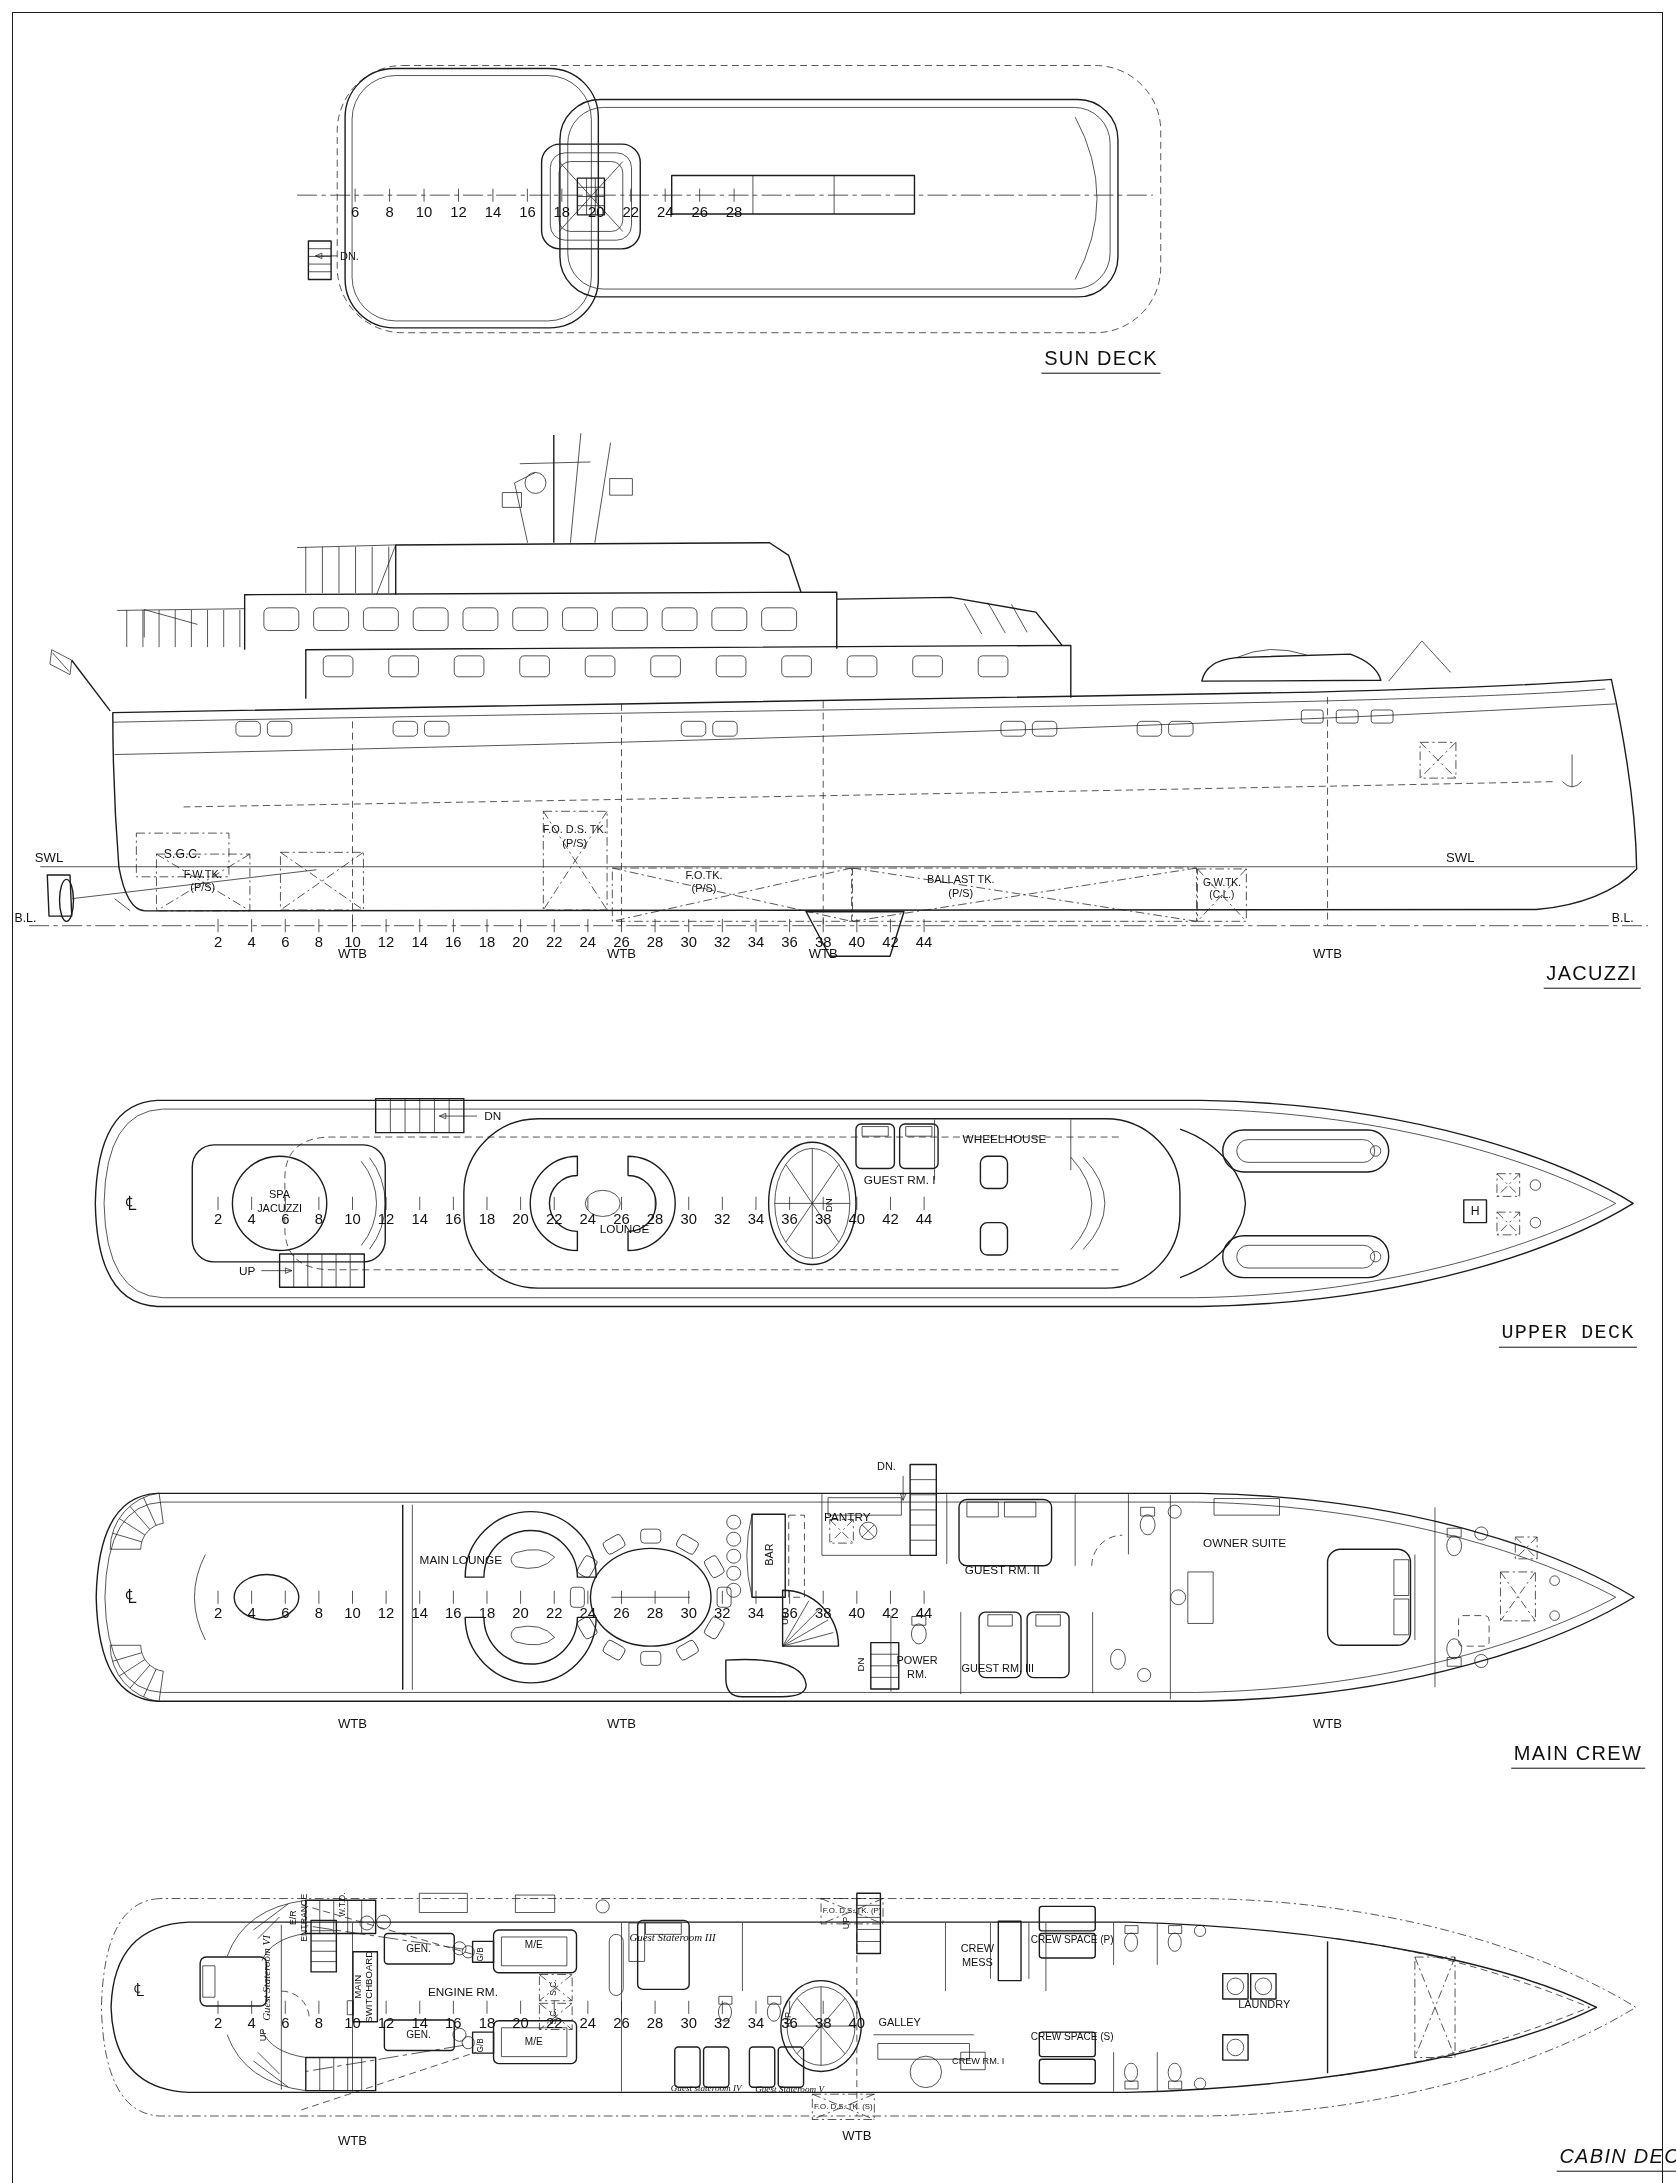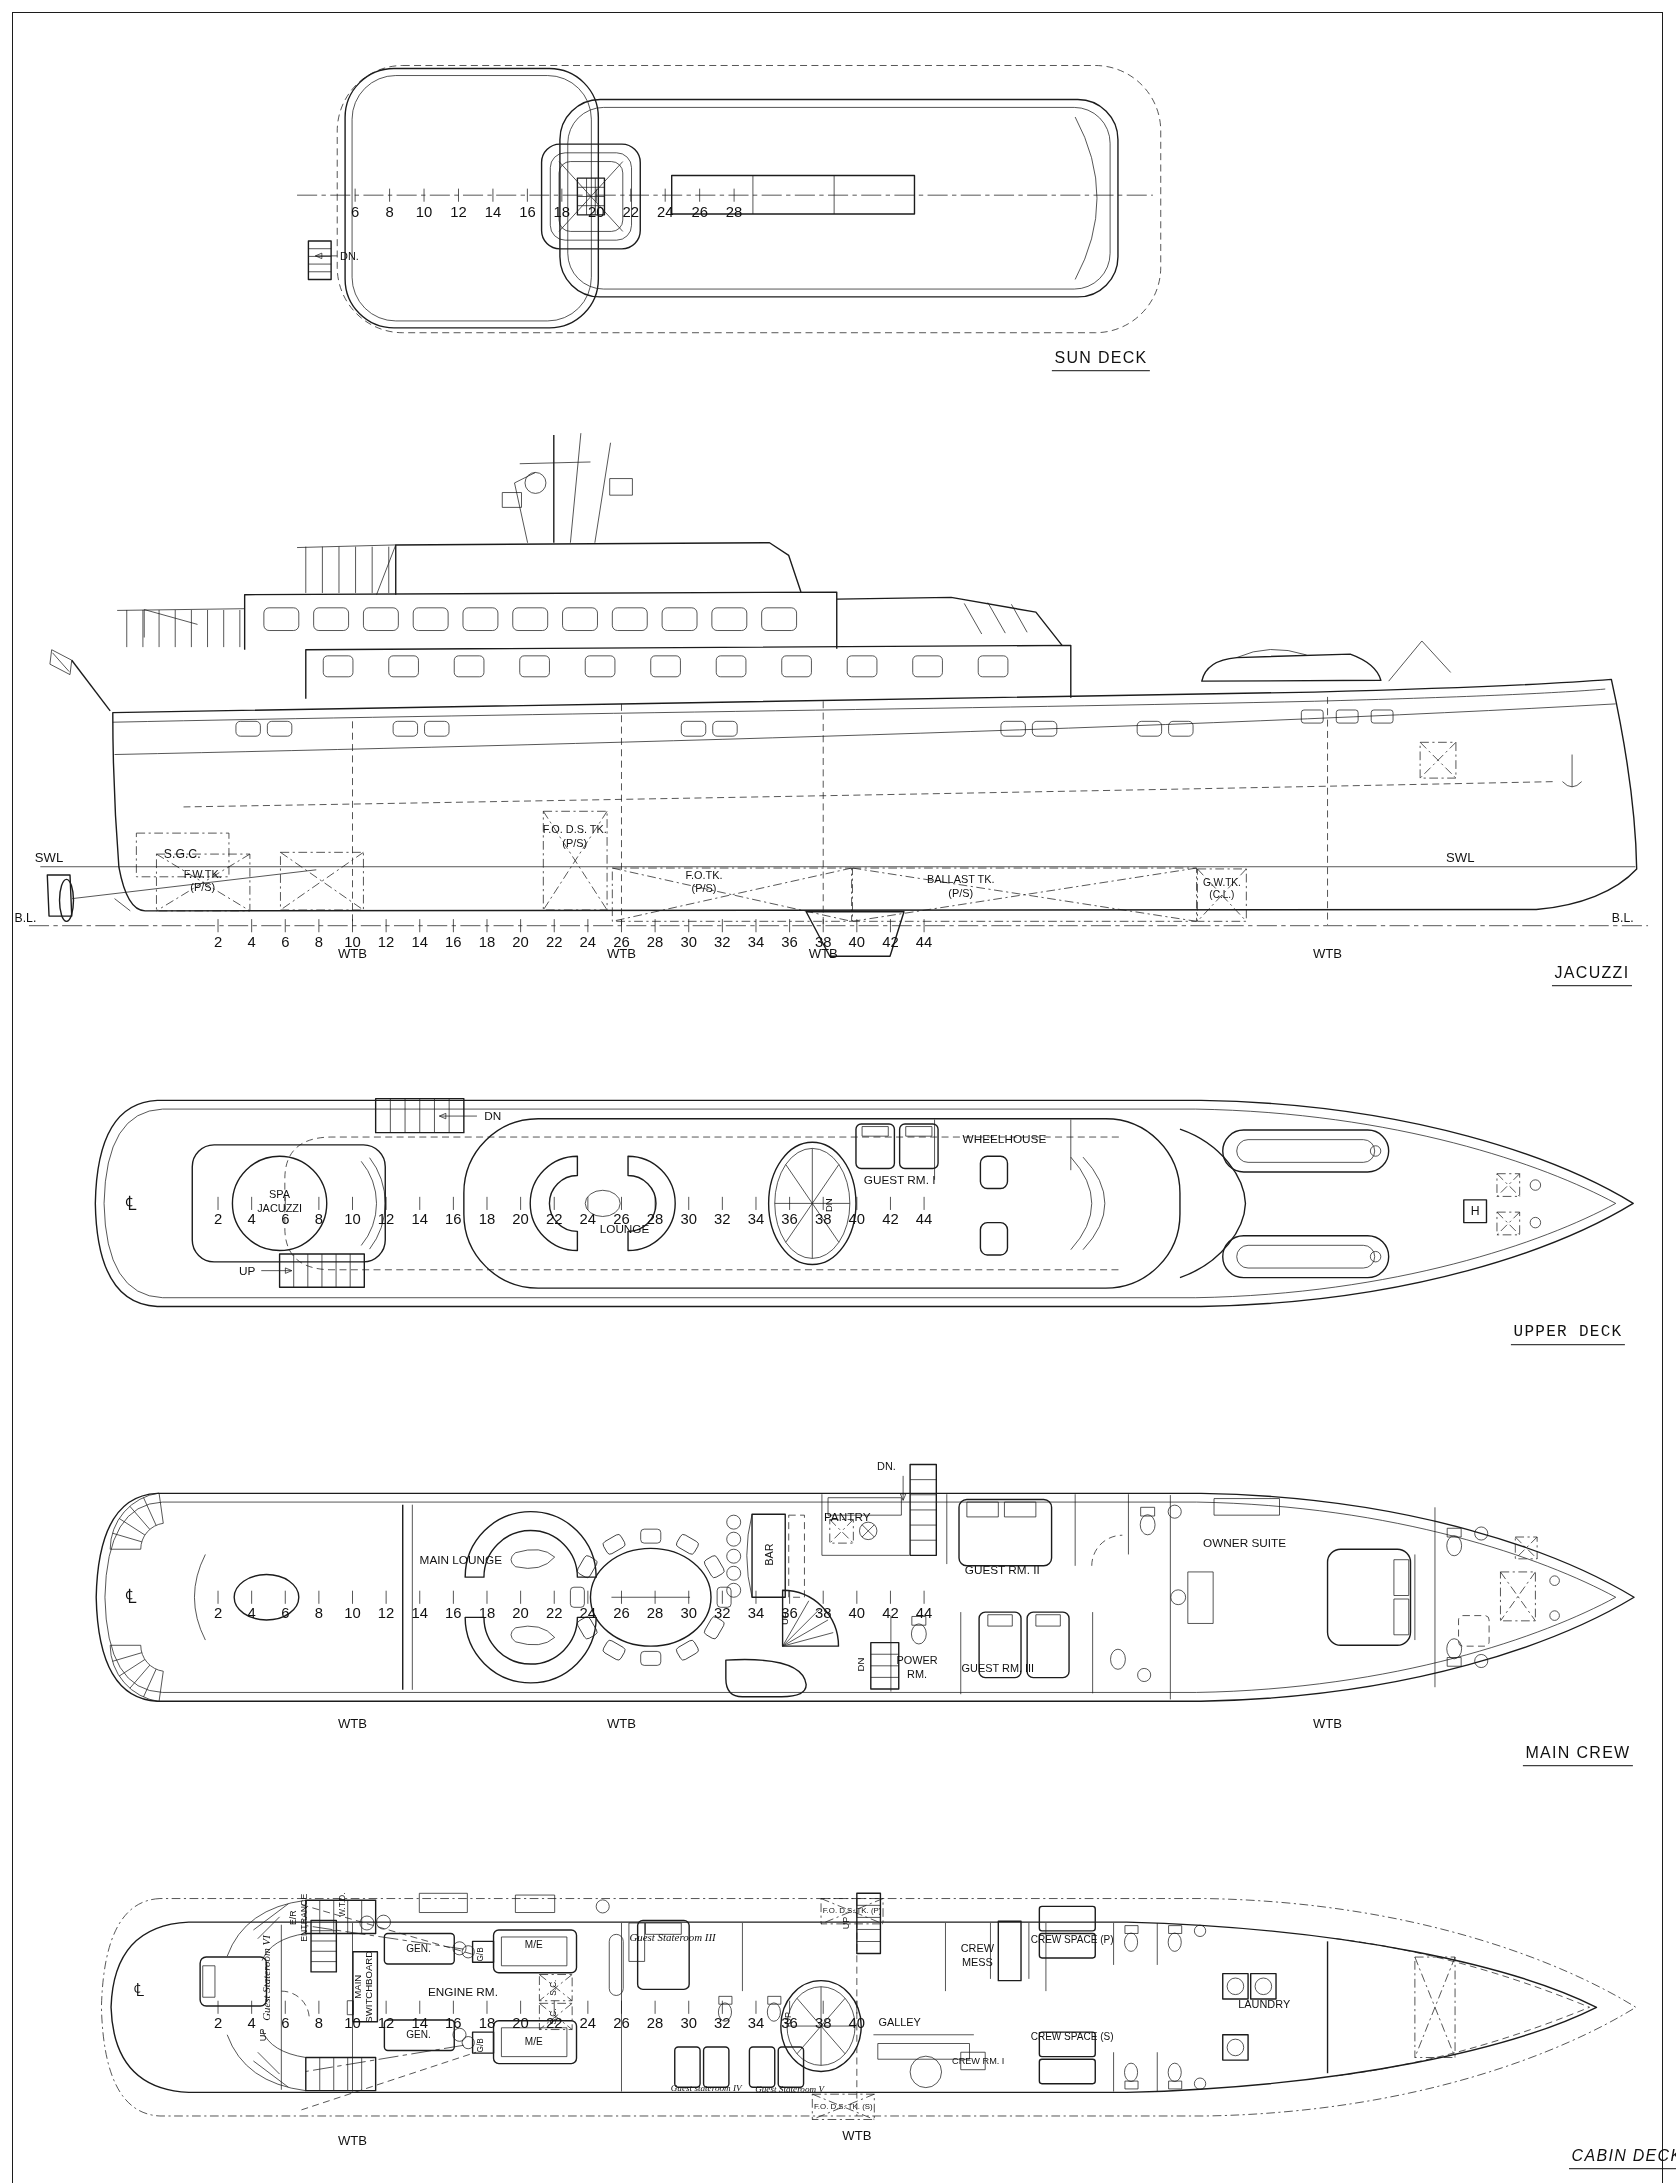--- a/index.html
+++ b/index.html
@@ -6,21 +6,21 @@
   body{width:1677px;height:2371px;position:relative;font-family:"Liberation Sans",sans-serif;color:#111;}
   #sheet{position:absolute;left:12.2px;top:12.2px;width:1651px;height:2346px;border:1.7px solid #1c1c1c;border-bottom:4.4px solid #111;box-sizing:border-box;background:#fff;}
   svg{position:absolute;left:0;top:0;}
   svg .ln{stroke:#1c1c1c;stroke-width:3.2;fill:none;stroke-linejoin:round;}
   svg .tn{stroke:#1c1c1c;stroke-width:1.7;fill:none;stroke-linejoin:round;}
   svg .cl{stroke-dasharray:46 10 10 10;}
   svg .dd{stroke-dasharray:16 10;}
   svg .dsh{stroke-dasharray:20 8 5 8;}
   svg text{fill:#111;font-family:"Liberation Sans",sans-serif;}
   svg text.sf{font-family:"Liberation Serif",serif;font-style:italic;}
-  .vtitle{position:absolute;transform:translate(-50%,-50%);font-size:16px;letter-spacing:1.3px;font-weight:500;color:#111;border-bottom:1.3px solid #111;padding:0 2.6px 2.6px 2.6px;white-space:nowrap;}
+  .vtitle{position:absolute;transform:translate(-50%,-50%);font-size:20px;letter-spacing:1.3px;font-weight:500;color:#111;border-bottom:1.3px solid #111;padding:0 2.6px 2.6px 2.6px;white-space:nowrap;}
 </style>
 </head>
 <body>
 
 <div id="sheet"></div>
 
 <svg id="dwg" width="1677" height="2371" viewBox="0 0 3840 5430">
   <g id="g-sun">
       <rect x="772" y="150" width="1886" height="612" rx="150" class="tn dd"></rect>
       <rect x="790" y="157" width="580" height="594" rx="112" class="ln"></rect>

